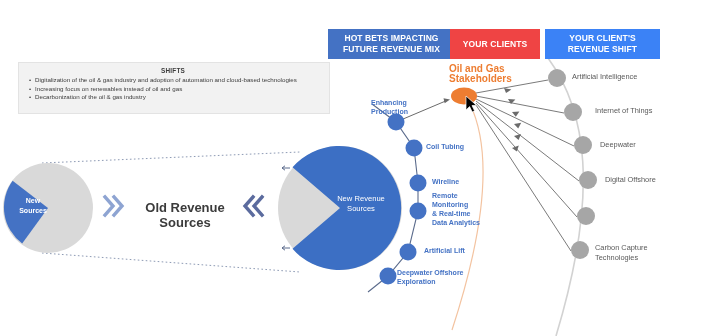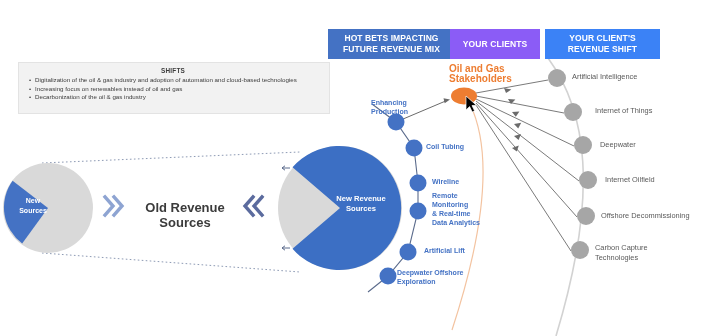--- a/index.html
+++ b/index.html
@@ -32,21 +32,21 @@
     text-align: center;
     color: #ffffff;
     font-weight: bold;
     font-size: 8.5px;
     letter-spacing: .1px;
     line-height: 11px;
     padding: 0 4px;
     box-sizing: border-box;
   }
   #hdr-blue   { left: 328px; top: 29px; width: 127px; height: 30px; background: #4472c4; }
-  #hdr-orange { left: 450px; top: 29px; width: 90px;  height: 30px; background: #8b5cf6; }
+  #hdr-orange { left: 450px; top: 29px; width: 90px;  height: 30px; background: #ef4444; }
   #hdr-gray   { left: 545px; top: 29px; width: 115px; height: 30px; background: #3b82f6; text-align: center; }
 
   
   #shifts-box {
     position: absolute;
     left: 18px; top: 62px;
     width: 312px; height: 52px;
     background: #f2f2f2;
     border: 1px solid #e3e3e3;
     box-sizing: border-box;
@@ -116,21 +116,21 @@
     color: #ffffff;
     line-height: 9.5px;
     white-space: pre-line;
   }
   #big-pie-label {
     position: absolute;
     left: 330px; top: 194px;
     width: 62px;
     text-align: center;
     font-size: 7.6px;
-    font-weight: bold;
+    font-weight: normal;
     color: #ffffff;
     line-height: 10px;
     white-space: pre-line;
   }
   #old-revenue-label {
     position: absolute;
     left: 140px; top: 200px;
     width: 90px;
     text-align: center;
     font-size: 13px;
@@ -257,18 +257,17 @@
   <div class="blue-label" style="left:424px; top:246px; width:62px;">Artificial Lift</div>
   <div class="blue-label" style="left:397px; top:268px; width:80px;">Deepwater Offshore
 Exploration</div>
 
   <div id="stakeholder-label">Oil and Gas
 Stakeholders</div>
 
   <div class="gray-label" style="left:572px; top:72px;  width:100px;">Artificial Intelligence</div>
   <div class="gray-label" style="left:589px; top:106px; width:92px;padding-left:6px;">Internet of Things</div>
   <div class="gray-label" style="left:600px; top:140px; width:80px;">Deepwater</div>
-  <div class="gray-label" style="left:605px; top:175px; width:80px;">Internet Oilfield</div>
-  <div class="gray-label" style="left:601px; top:211px; width:104px;">Offshore Decommissioning</div>
+  <div class="gray-label" style="left:605px; top:175px; width:80px;">Digital Offshore</div>
   <div class="gray-label" style="left:595px; top:243px; width:78px;">Carbon Capture
 Technologies</div>
 
 </div>
 
 </body></html>

